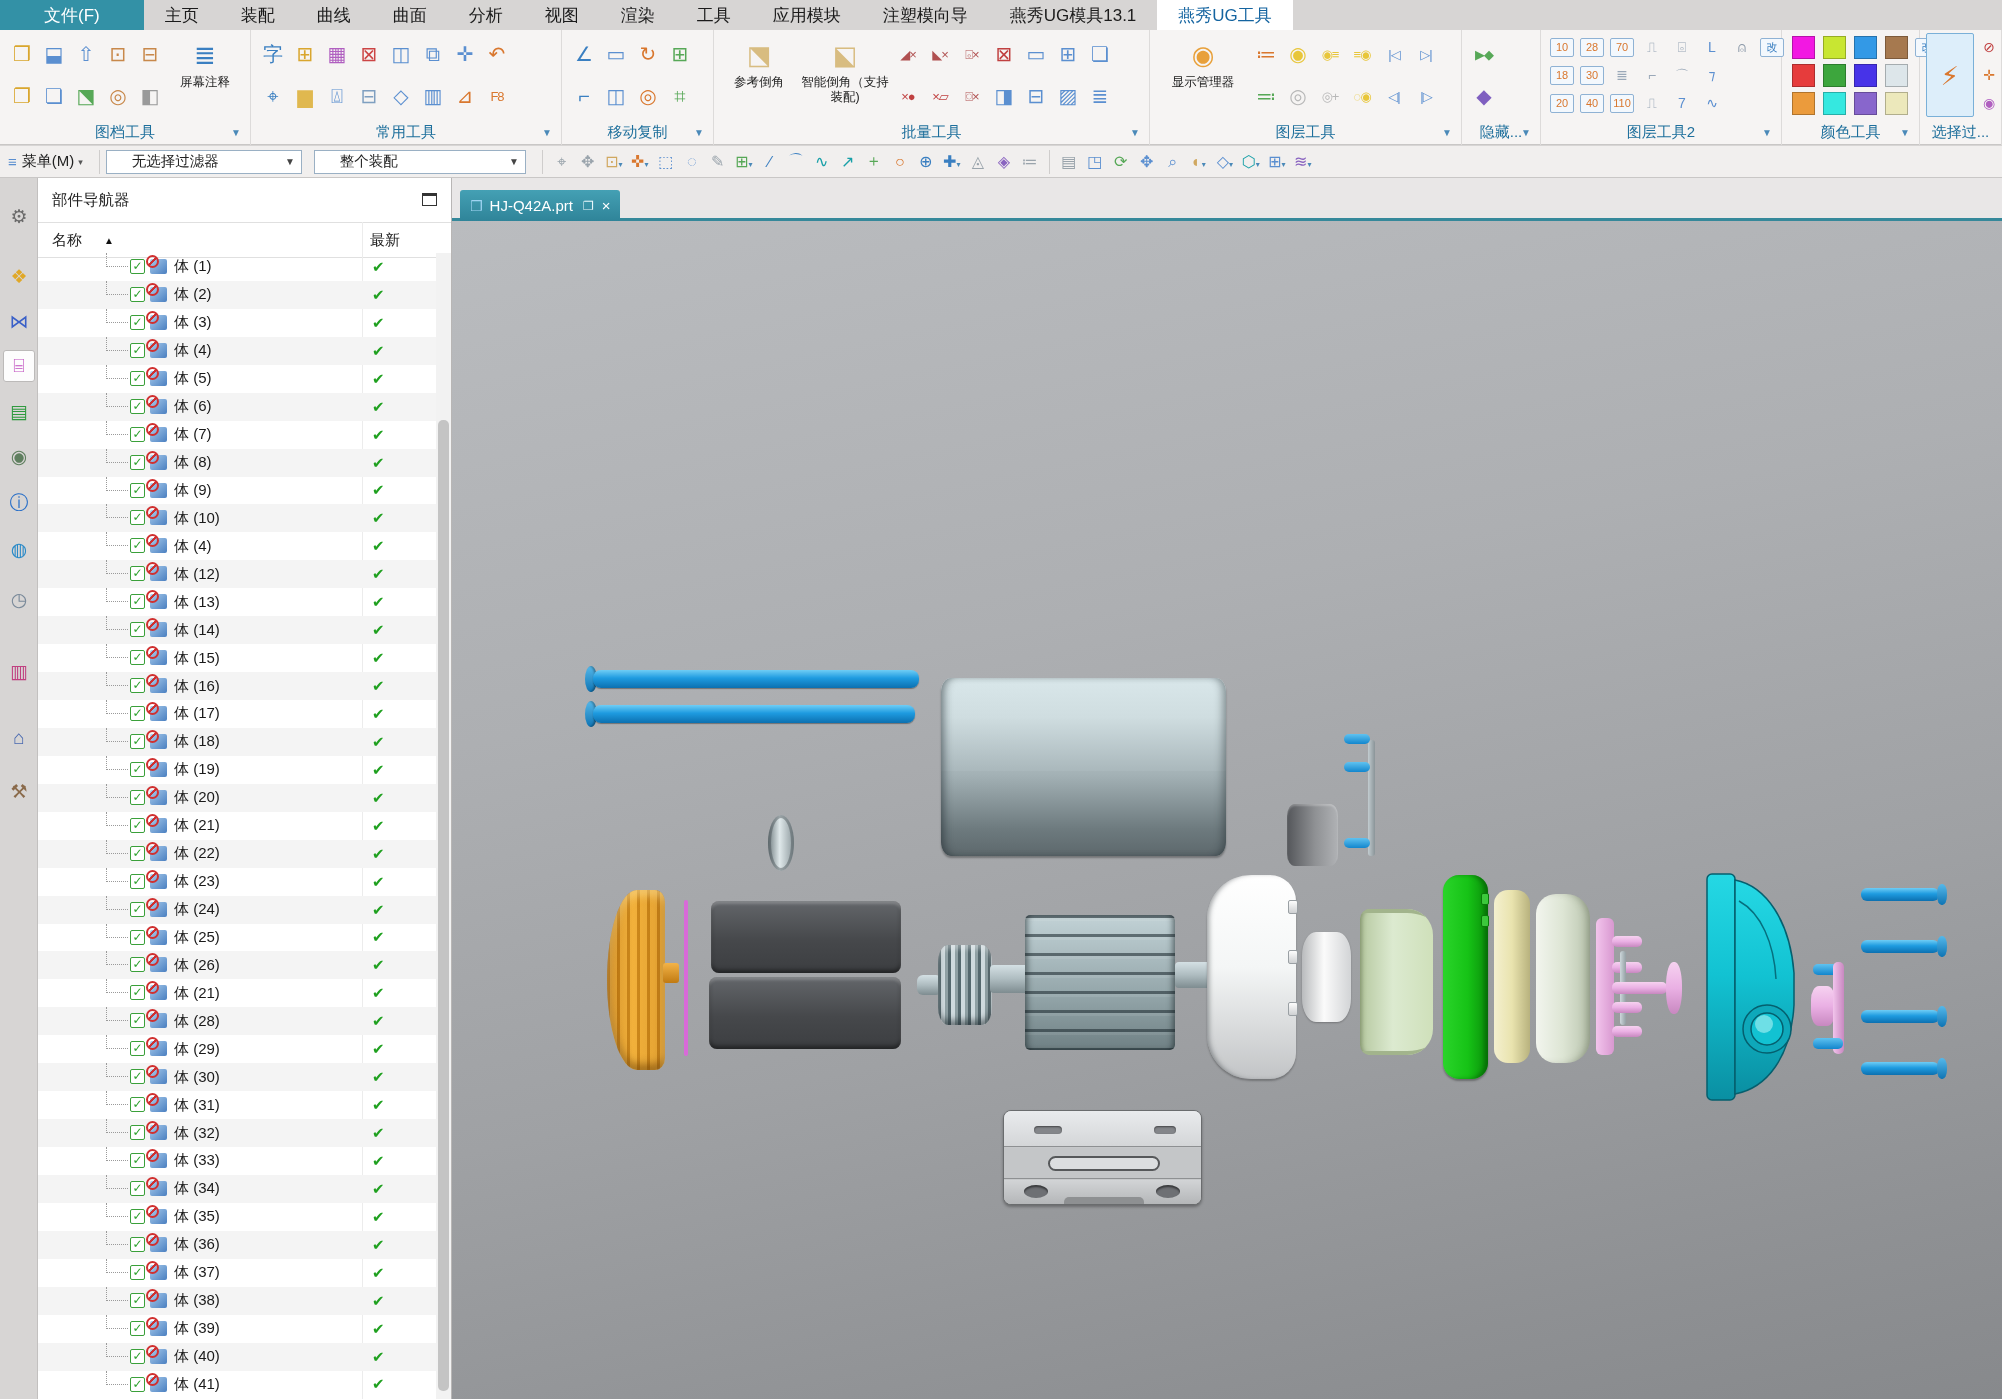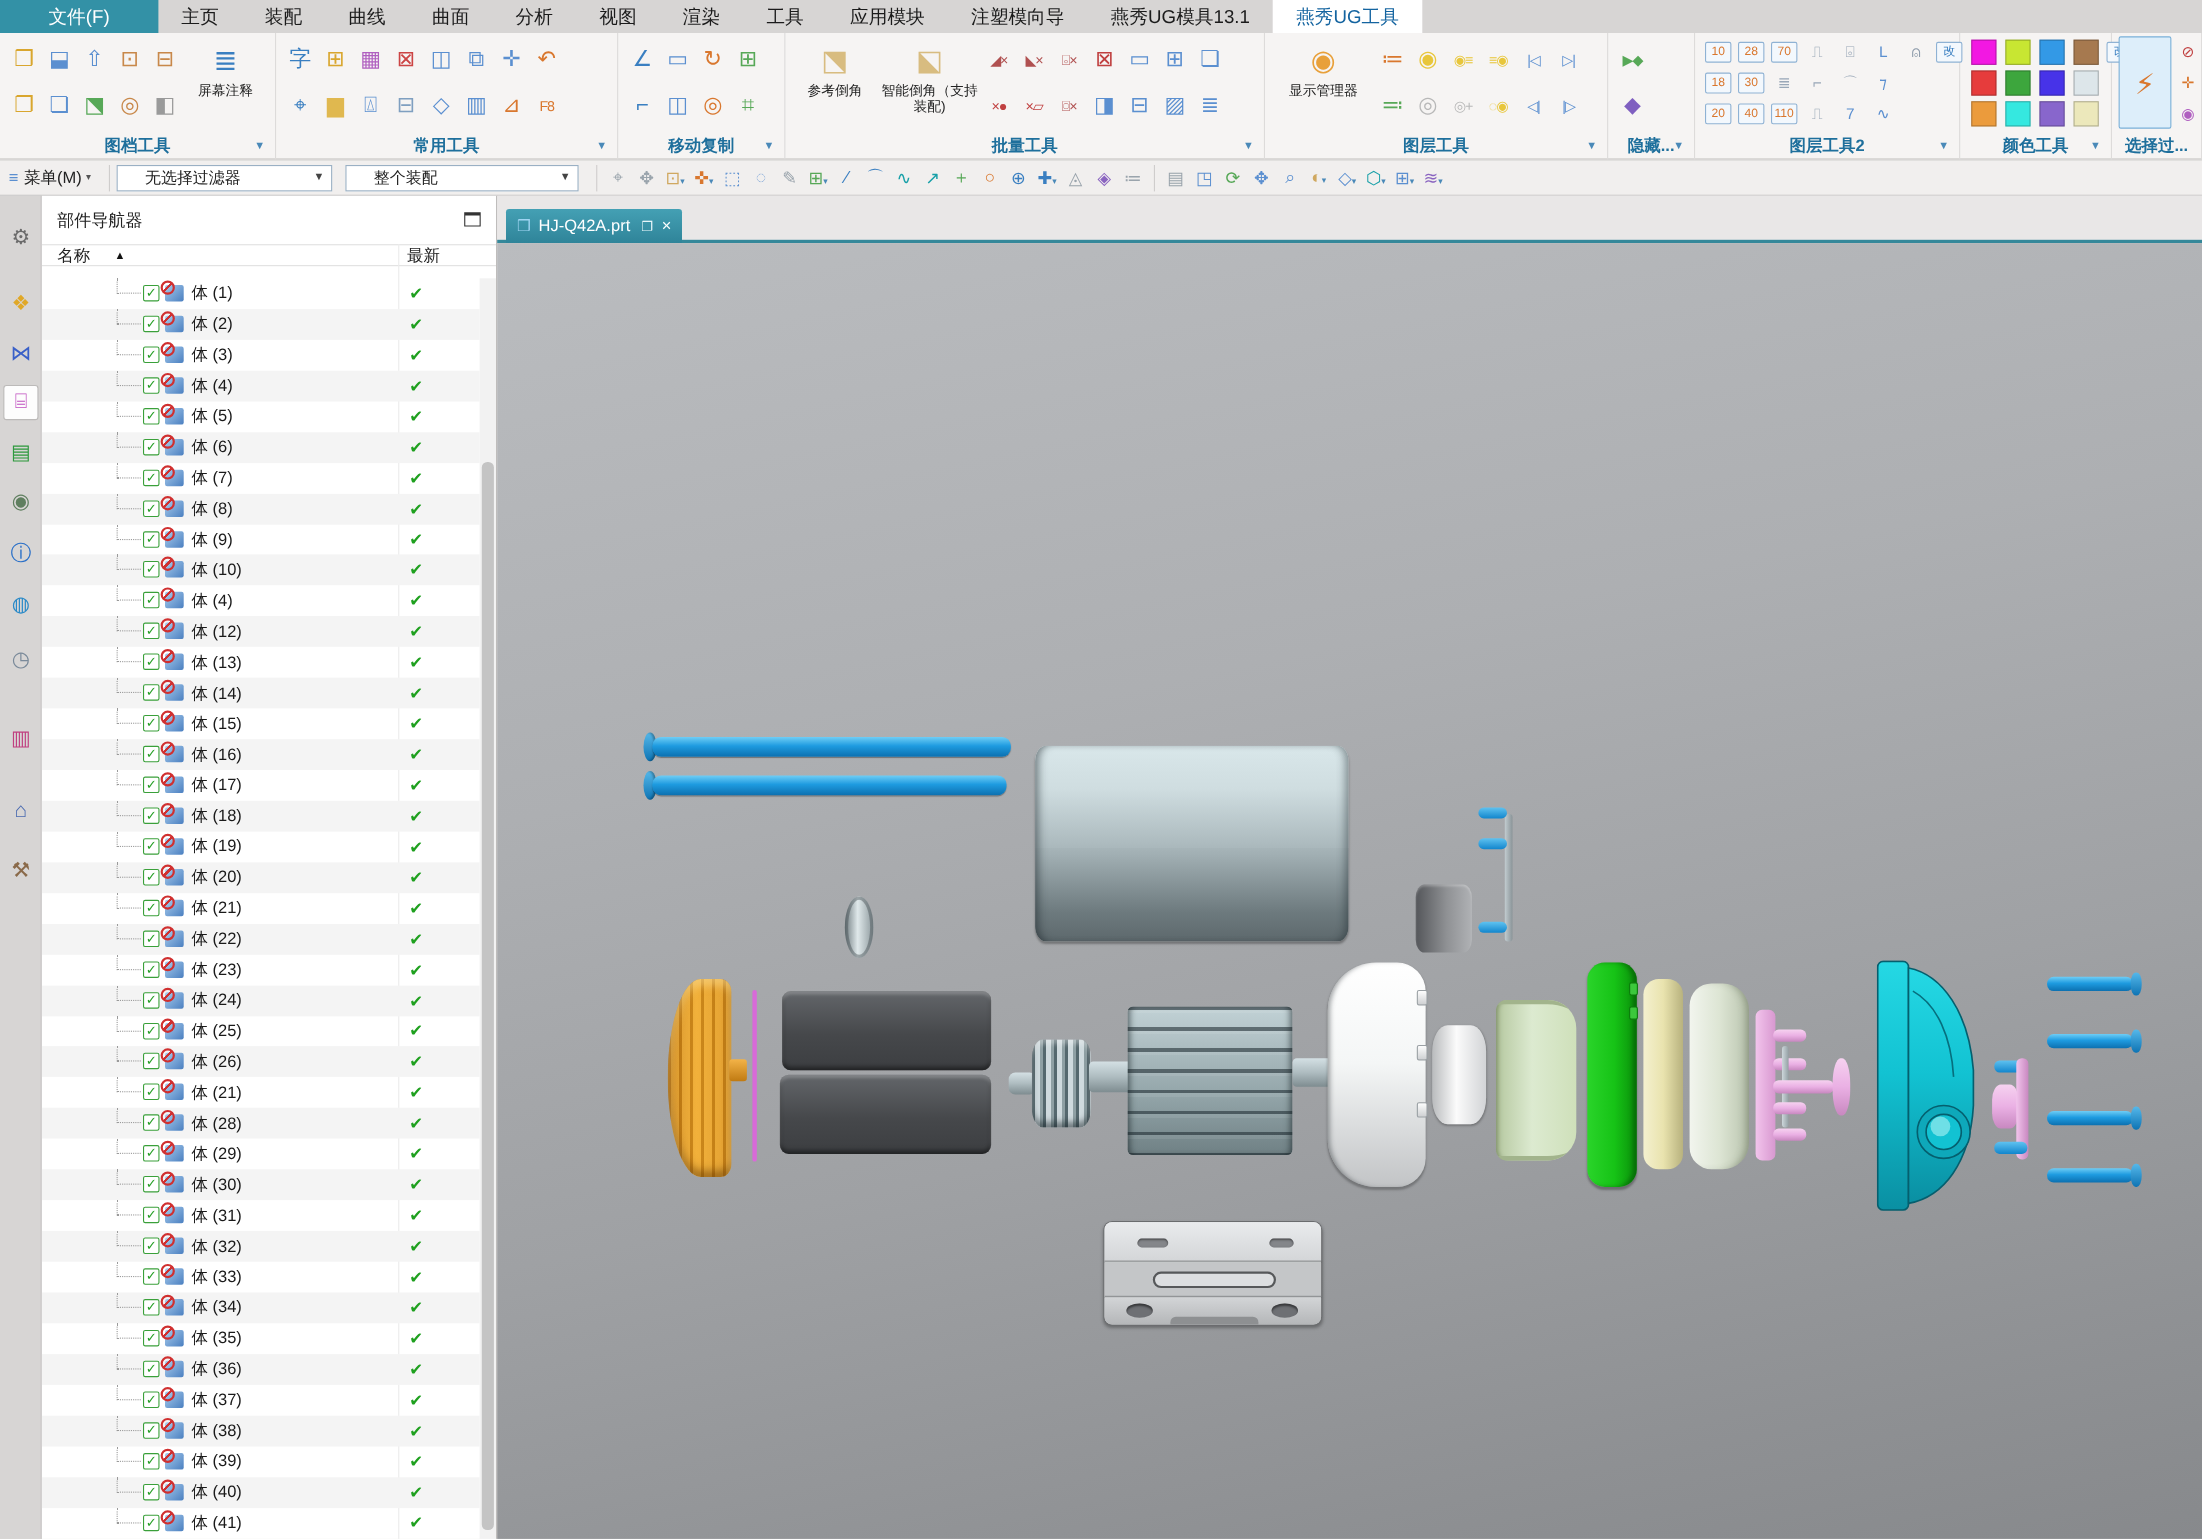--- a/index.html
+++ b/index.html
@@ -24,21 +24,21 @@
   .icon.wide { font-size:13px; letter-spacing:-1px; }
   .chip { width:24px; height:19px; margin:0 3px; border:1px solid #8fb2d4; background:#f3f8fd; color:#d9772e; font-size:11px; line-height:17px; text-align:center; border-radius:2px; cursor:pointer; flex:none; }
   .chip.blue { color:#3a7fc1; }
   .swatch { width:23px; height:23px; margin:2px 4px; border:1px solid rgba(0,0,0,.25); cursor:pointer; flex:none; }
   .g-big { width:78px; display:flex; flex-direction:column; align-items:center; cursor:pointer; padding-top:2px; flex:none; }
   .g-big.wl { width:94px; }
   .g-big.nolbl { width:48px; justify-content:center; height:84px; }
   .g-big.sel { border:1px solid #7ab0d8; background:#ddeefa; border-radius:2px; }
   .g-big .bi { font-size:26px; line-height:40px; }
   .g-big .bl { font-size:12.5px; color:#222; text-align:center; line-height:1.2; }
-  .g-label { position:absolute; bottom:0; left:0; right:0; height:25px; display:flex; align-items:center; justify-content:center; font-size:15px; color:#1e6f9c;font-weight:bold; }
+  .g-label { position:absolute; bottom:0; left:0; right:0; height:25px; display:flex; align-items:center; justify-content:center; font-size:15px; color:#1e6f9c; }
   .g-label .dd { position:absolute; right:9px; font-size:10px; color:#4a89b8; }
 
   
   .toolbar2 { position:absolute; left:0; top:146px; width:2002px; height:32px; background:#f1efee; border-bottom:1px solid #c9c7c6; display:flex; align-items:center; padding-left:8px; }
   .menu-btn { display:flex; align-items:center; font-size:15px; color:#222; cursor:pointer; margin-right:10px; }
   .menu-btn .mg { color:#5b8fd0; font-size:15px; margin-right:5px; }
   .menu-btn .cr { font-size:9px; color:#555; margin-left:4px; }
   .tsep { width:1px; height:24px; background:#cfcdcc; margin:0 6px; flex:none; }
   .combo { height:24px; background:#fff; border:1px solid #9ab0c4; display:flex; align-items:center; font-size:14.5px; color:#222; padding-left:25px; position:relative; cursor:pointer; flex:none; }
   .combo .cr { position:absolute; right:6px; font-size:10px; color:#444; }
@@ -50,21 +50,21 @@
   
   .main { position:absolute; left:0; top:178px; width:2002px; height:1221px; display:flex; }
 
   .resbar { position:relative; width:38px; height:1221px; background:#d7d5d4; border-right:1px solid #c2c0bf; flex:none; }
   .ric { position:absolute; left:3px; width:32px; height:32px; display:flex; align-items:center; justify-content:center; font-size:19px; cursor:pointer; border-radius:3px; }
   .ric.active { background:#fdfdfd; border:1px solid #bcbab9; }
 
   .navigator { position:relative; width:414px; height:1221px; background:#ffffff; border-right:1px solid #b8b6b5; flex:none; overflow:hidden; }
   .nv-title { height:44px; display:flex; align-items:center; padding:0 14px; font-size:15.5px; color:#222; }
   .nv-restore { position:absolute; right:14px; top:15px; width:15px; height:13px; border:1.5px solid #333; border-top-width:3px; cursor:pointer; }
-  .nv-head { position:relative; height:20px; border-top:1px solid #e0e0e0; border-bottom:1px solid #e0e0e0; display:flex; align-items:center; font-size:15px; color:#222; }
+  .nv-head { position:relative; height:36px; border-top:1px solid #e0e0e0; border-bottom:1px solid #e0e0e0; display:flex; align-items:center; font-size:15px; color:#222; }
   .nv-head .hname { margin-left:14px; }
   .nv-head .sort { font-size:10px; margin-left:22px; color:#111; }
   .nv-head .hlatest { position:absolute; left:332px; }
   .colline { position:absolute; left:324px; top:44px; bottom:0; width:1px; background:#ececec; }
   .nrows { position:absolute; top:75px; left:0; right:15px; }
   .nrow { position:relative; height:27.95px; display:flex; align-items:center; font-size:15px; color:#1a1a1a; cursor:pointer; }
   .nrow.alt { background:#f4f4f4; }
   .tree { position:absolute; left:68px; top:0; width:22px; height:14px; border-left:1px dotted #9a9a9a; border-bottom:1px dotted #9a9a9a; }
   .cb { position:absolute; left:92px; top:6px; width:15px; height:15px; border:1.5px solid #3aa03a; border-radius:2px; background:#fff; color:#2aa02a; font-size:12px; line-height:12px; text-align:center; font-weight:bold; cursor:pointer; }
   .body-ic { position:absolute; left:112px; top:6px; width:17px; height:15px; background:linear-gradient(135deg,#a8cced,#4a7fc0); border-radius:2px; }

